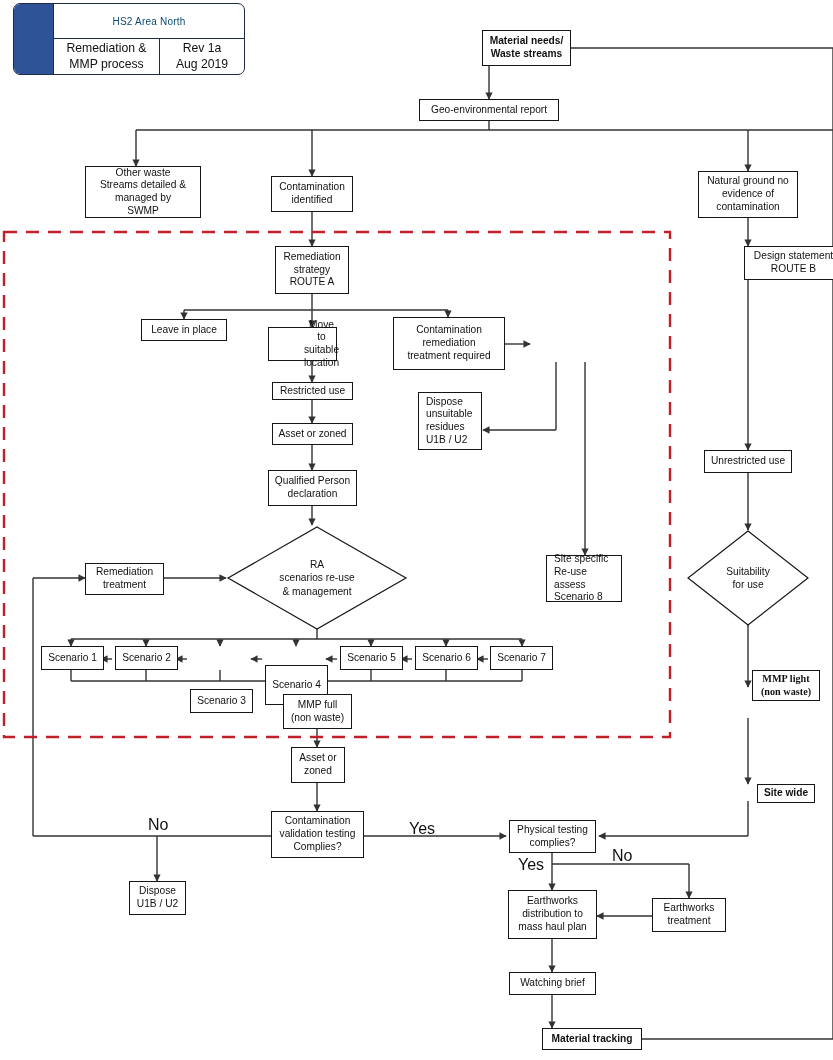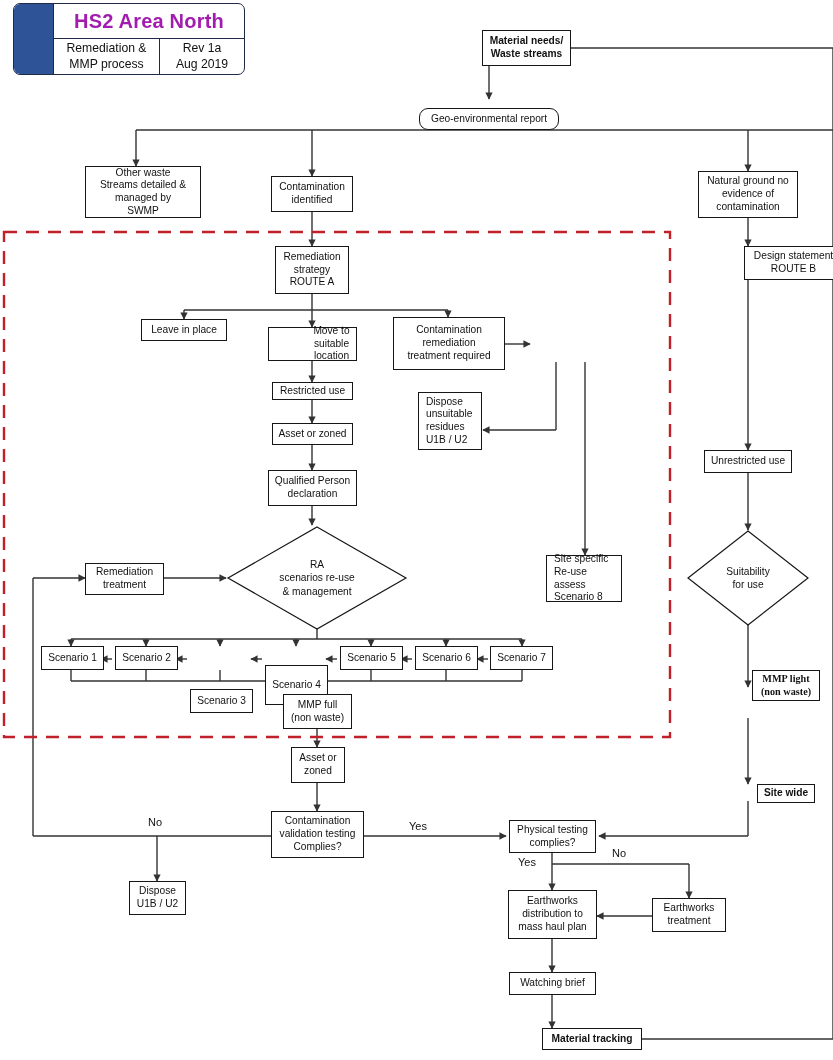--- a/index.html
+++ b/index.html
@@ -51,23 +51,23 @@
     position: absolute;
     left: 40px; top: 0;
     right: 0; height: 35px;
     border-bottom: 1.6px solid #1f2a44;
     box-sizing: border-box;
     display: flex;
     align-items: center;
     justify-content: center;
   }
   .tb-top span {
-    color: #a21caf;
-    font-size: 20px;
-    font-weight: bold;
+    color: #0c4a6e;
+    font-size: 10px;
+    font-weight: normal;
     letter-spacing: 0.2px;
   }
   .tb-bottom {
     position: absolute;
     left: 40px; top: 35px;
     right: 0; bottom: 0;
     display: flex;
   }
   .tb-cell {
     flex: 1 1 auto;
@@ -111,21 +111,21 @@
     justify-content: center;
     text-align: center;
     font-size: 10.2px;
     line-height: 1.3;
     color: #111111;
     white-space: pre-line;
     pointer-events: none;
   }
   .edge-label {
     position: absolute;
-    font-size: 11px;
+    font-size: 16px;
     color: #111111;
     white-space: nowrap;
   }
 </style>
 </head>
 <body>
 
 <div id="canvas">
 
   <svg class="layer" viewBox="0 0 833 1060">
@@ -260,21 +260,21 @@
       <div class="tb-cell left" style="white-space:pre-line">Remediation &amp;
 MMP process</div>
       <div class="tb-cell" style="white-space:pre-line">Rev 1a
 Aug 2019</div>
     </div>
   </div>
 
   <div class="node bold" style="left:444px; top:30px; width:89px; height:36px;">Material needs/
 Waste streams</div>
 
-  <div class="node" style="left:419px; top:108px; width:140px; height:22px;border-radius:9px;">Geo-environmental report</div>
+  <div class="node" style="left:419px; top:99px; width:140px; height:22px;">Geo-environmental report</div>
 
   <div class="node" style="left:85px; top:166px; width:116px; height:52px;">Other waste
 Streams detailed &amp;
 managed by
 SWMP</div>
 
   <div class="node" style="left:271px; top:176px; width:82px; height:36px;">Contamination
 identified</div>
 
   <div class="node" style="left:698px; top:171px; width:100px; height:47px;">Natural ground no
@@ -283,21 +283,21 @@
 
   <div class="node" style="left:275px; top:246px; width:74px; height:48px;">Remediation
 strategy
 ROUTE A</div>
 
   <div class="node" style="left:699px; top:246px; width:99px; height:34px;margin-left:45px;">Design statement
 ROUTE B</div>
 
   <div class="node" style="left:141px; top:319px; width:86px; height:22px;">Leave in place</div>
 
-  <div class="node" style="left:268px; top:327px; width:89px; height:34px;padding-left:40px;">Move to suitable
+  <div class="node" style="left:268px; top:327px; width:69px; height:34px;padding-left:40px;">Move to suitable
 location</div>
 
   <div class="node" style="left:393px; top:317px; width:112px; height:53px;">Contamination
 remediation
 treatment required</div>
 
 
   <div class="node" style="left:272px; top:382px; width:81px; height:18px;">Restricted use</div>
 
   <div class="node leftalign" style="left:418px; top:392px; width:64px; height:58px;">Dispose

